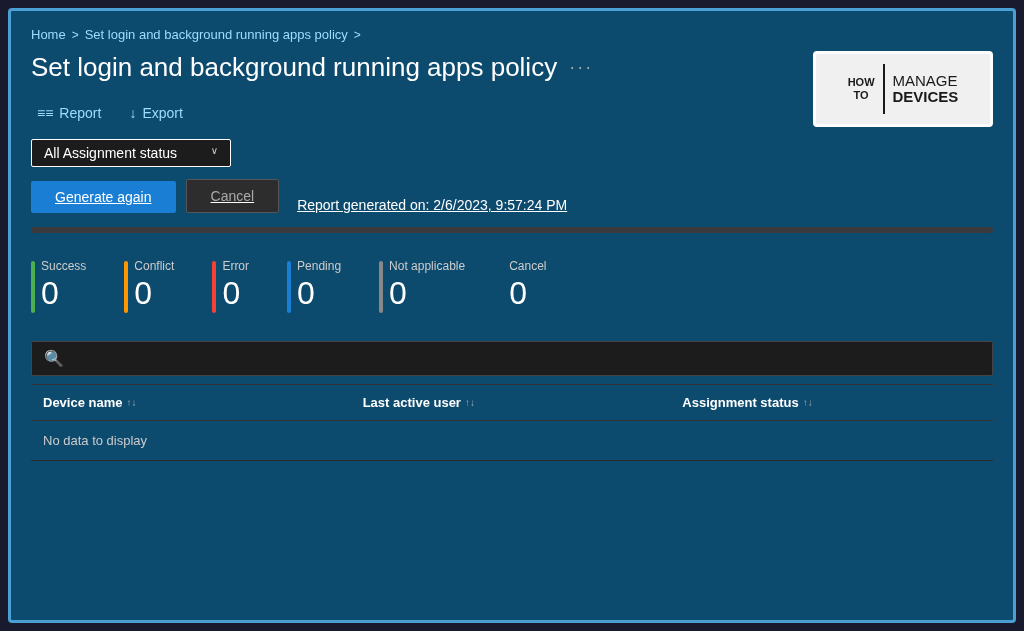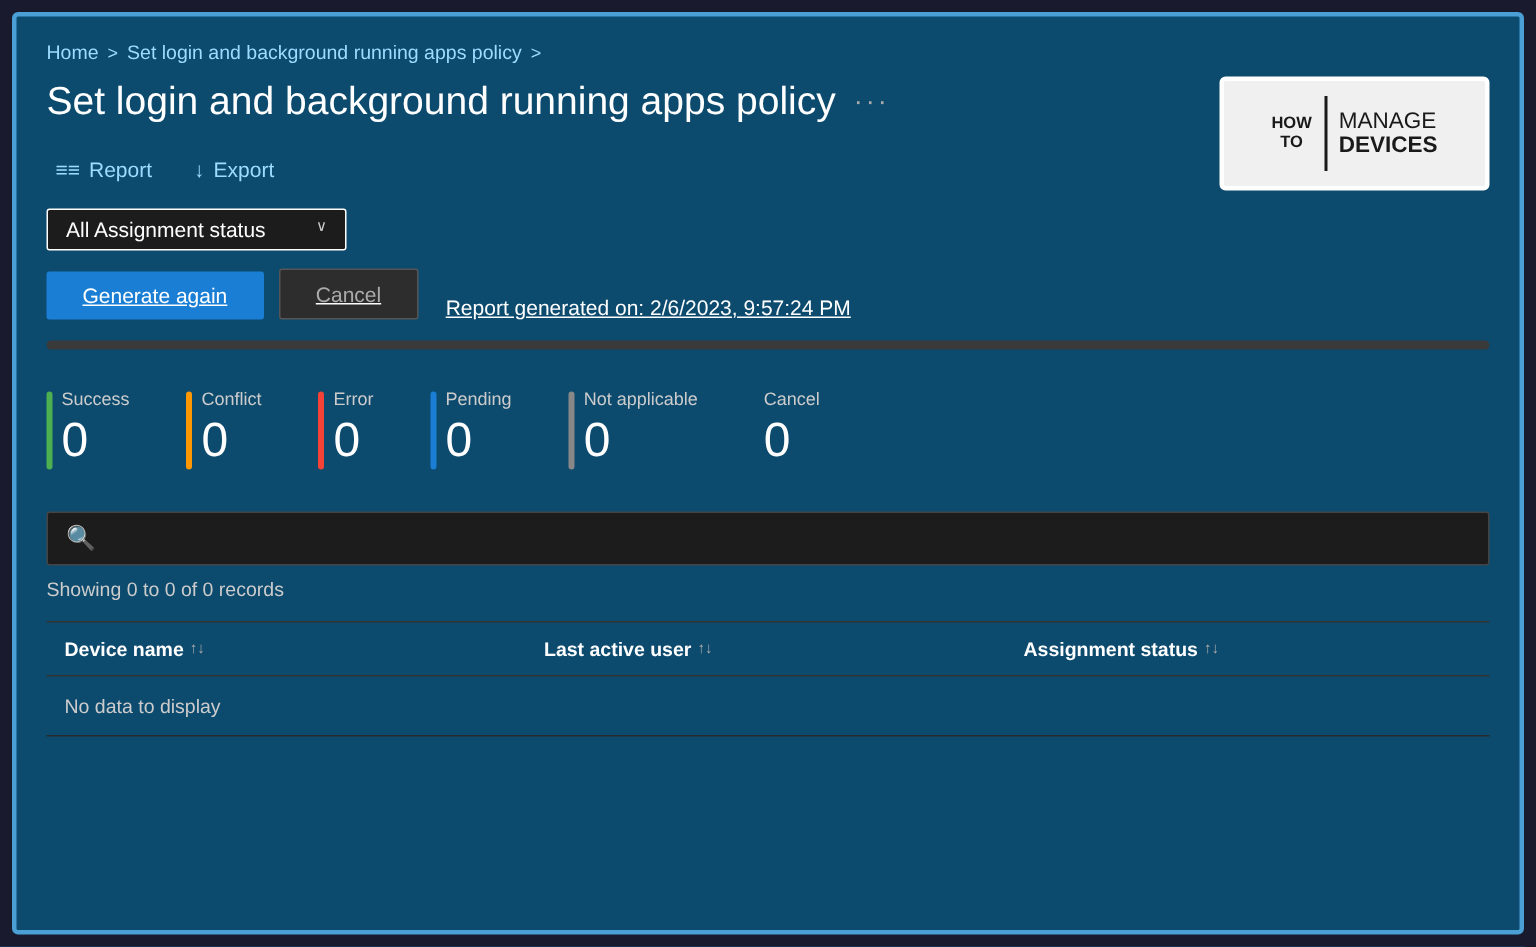--- a/index.html
+++ b/index.html
@@ -385,21 +385,20 @@
         <span class="stat-label">Cancel</span>
         <span class="stat-value">0</span>
       </div>
     </div>
   </div>
 
   <div class="search-box">
     <span class="search-icon-svg">🔍</span>
   </div>
 
-  <div class="records-count">Showing 0 to 0 of 0 records</div>
 
   <div class="table-container">
     <div class="table-header">
       <div class="table-header-cell">
         <span>Device name</span>
         <span class="sort-arrows">↑↓</span>
       </div>
       <div class="table-header-cell">
         <span>Last active user</span>
         <span class="sort-arrows">↑↓</span>

